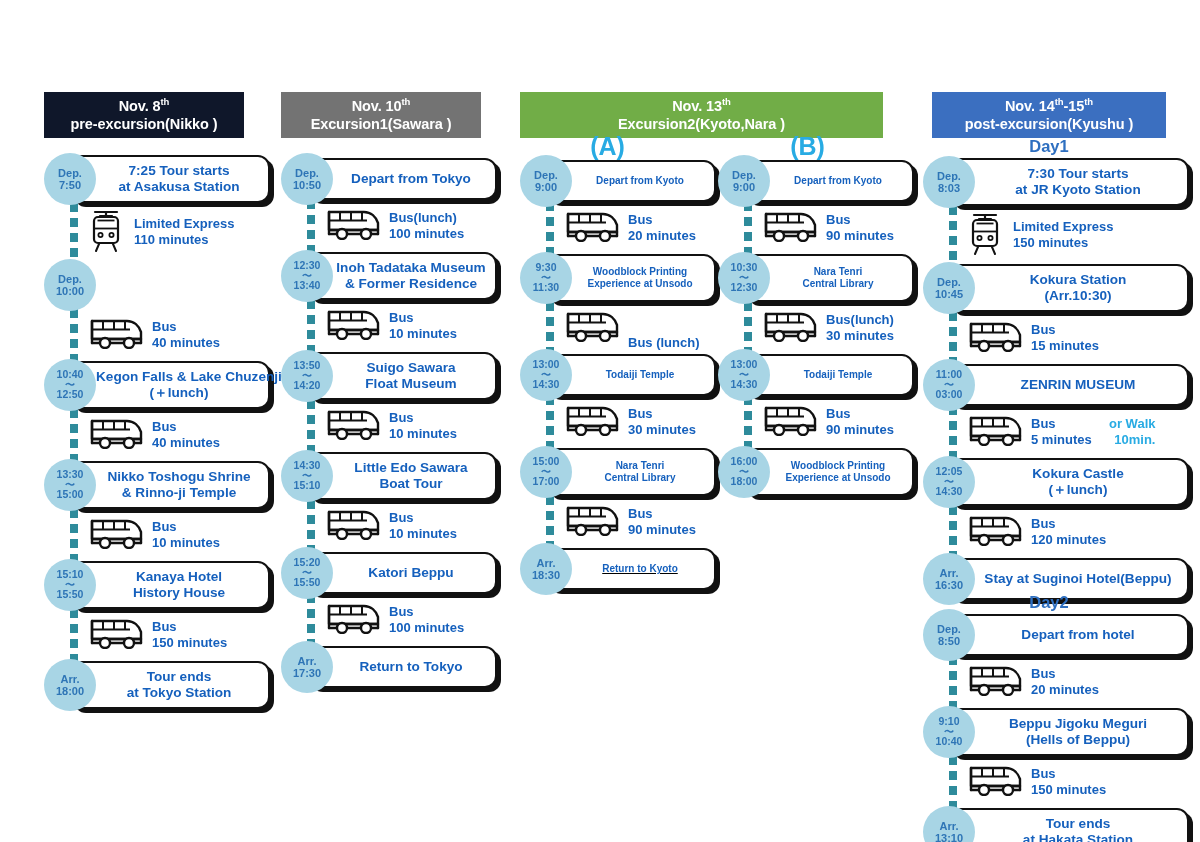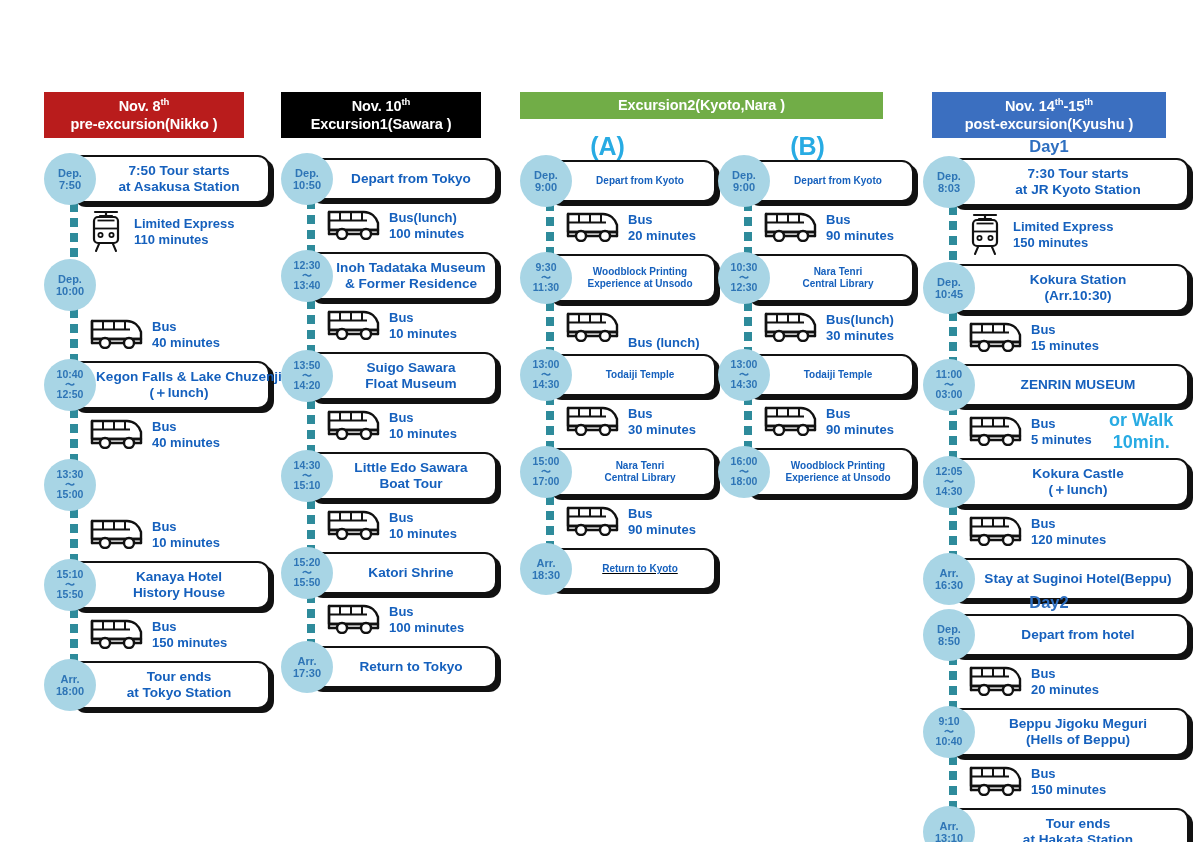--- a/index.html
+++ b/index.html
@@ -66,39 +66,39 @@
     background-image:linear-gradient(#2E8B9B 0 9px,transparent 9px 15px);
     background-size:8px 15px;background-repeat:repeat-y;
   }
   .leg-icon{position:absolute;left:19px;top:50%;transform:translateY(-50%);}
   .leg-text{
     position:absolute;color:#1560BD;font-weight:bold;font-size:13px;
     line-height:1.22;top:50%;transform:translateY(-50%);white-space:nowrap;
   }
   .leg-text .ln{display:block;}
   .alt-text{
-    position:absolute;color:#28ABE3;font-weight:bold;font-size:18px;
+    position:absolute;color:#28ABE3;font-weight:bold;font-size:13px;
     line-height:1.22;top:50%;transform:translateY(-50%);
-    white-space:nowrap;text-align:center;
+    white-space:nowrap;text-align:right;
   }
   .alt-text .ln{display:block;}
 </style>
 </head>
 <body>
 
 <div class="canvas" id="canvas">
-    <div class="col-header" style="left:44px;top:92px;width:200px;background:#b91c1c;">
+    <div class="col-header" style="left:44px;top:92px;width:200px;background:#0f172a;">
       <span class="line1">Nov. 8<sup>th</sup></span>
       <span class="line2">pre-excursion(Nikko )</span>
     </div>
     <div style="position:absolute;left:44px;top:155px;">
       <div class="stop" style="left:0;top:0px;width:226px;height:48px;">
         <div class="stop-box" style="width:200px;height:48px;">
           <div class="stop-text sm2">
-            <span class="ln">7:50 Tour starts</span>
+            <span class="ln">7:25 Tour starts</span>
             <span class="ln">at Asakusa Station</span>
           </div>
         </div>
         <div class="time-bubble">
           <span>Dep.</span>
           <span>7:50</span>
         </div>
       </div>
       <div class="leg" style="left:26px;top:48px;width:220px;height:58px;">
         <div class="dashbar"></div>
@@ -165,20 +165,26 @@
               <path d="M3 26 H10 M22 26 H34 M46 26 H52" stroke="#111" stroke-width="2.4" stroke-linecap="round"></path>
               <circle cx="16" cy="26" r="5" fill="#fff" stroke="#111" stroke-width="2.4"></circle>
               <circle cx="40" cy="26" r="5" fill="#fff" stroke="#111" stroke-width="2.4"></circle>
             </svg></span></div>
         <div class="leg-text" style="left:82px;">
           <span class="ln">Bus</span>
           <span class="ln">40 minutes</span>
         </div>
       </div>
       <div class="stop" style="left:0;top:306px;width:226px;height:48px;">
+        <div class="stop-box" style="width:200px;height:48px;">
+          <div class="stop-text sm2">
+            <span class="ln">Nikko Toshogu Shrine</span>
+            <span class="ln">&amp; Rinno-ji Temple</span>
+          </div>
+        </div>
         <div class="time-bubble range">
           <span>13:30</span>
           <span class="tilde">〜</span>
           <span>15:00</span>
         </div>
       </div>
       <div class="leg" style="left:26px;top:354px;width:220px;height:52px;">
         <div class="dashbar"></div>
         <div class="leg-icon"><span class="icon-wrap"><svg width="56" height="32" viewBox="0 0 56 32">
               <path d="M3 4 H38 C45 4 50 9 52 15 L52 22 H3 Z" fill="#fff" stroke="#111" stroke-width="2.4" stroke-linejoin="round"></path>
@@ -231,21 +237,21 @@
             <span class="ln">Tour ends</span>
             <span class="ln">at Tokyo Station</span>
           </div>
         </div>
         <div class="time-bubble">
           <span>Arr.</span>
           <span>18:00</span>
         </div>
       </div>
     </div>
-    <div class="col-header" style="left:281px;top:92px;width:200px;background:#000000;">
+    <div class="col-header" style="left:281px;top:92px;width:200px;background:#737373;">
       <span class="line1">Nov. 10<sup>th</sup></span>
       <span class="line2">Excursion1(Sawara )</span>
     </div>
     <div style="position:absolute;left:281px;top:158px;">
       <div class="stop" style="left:0;top:0px;width:216px;height:42px;">
         <div class="stop-box" style="width:190px;height:42px;">
           <div class="stop-text sm2">
             <span class="ln">Depart from Tokyo</span>
           </div>
         </div>
@@ -357,21 +363,21 @@
               <circle cx="40" cy="26" r="5" fill="#fff" stroke="#111" stroke-width="2.4"></circle>
             </svg></span></div>
         <div class="leg-text" style="left:82px;">
           <span class="ln">Bus</span>
           <span class="ln">10 minutes</span>
         </div>
       </div>
       <div class="stop" style="left:0;top:394px;width:216px;height:42px;">
         <div class="stop-box" style="width:190px;height:42px;">
           <div class="stop-text sm2">
-            <span class="ln">Katori Shrine</span>
+            <span class="ln">Katori Beppu</span>
           </div>
         </div>
         <div class="time-bubble range">
           <span>15:20</span>
           <span class="tilde">〜</span>
           <span>15:50</span>
         </div>
       </div>
       <div class="leg" style="left:26px;top:436px;width:220px;height:52px;">
         <div class="dashbar"></div>
@@ -396,20 +402,21 @@
             <span class="ln">Return to Tokyo</span>
           </div>
         </div>
         <div class="time-bubble">
           <span>Arr.</span>
           <span>17:30</span>
         </div>
       </div>
     </div>
     <div class="col-header" style="left:520px;top:92px;width:363px;background:#71AD47;">
+      <span class="line1">Nov. 13<sup>th</sup></span>
       <span class="line2">Excursion2(Kyoto,Nara )</span>
     </div>
     <div class="variant-label" style="left:520px;top:134px;width:175px;">(A)</div>
     <div class="variant-label" style="left:720px;top:134px;width:175px;">(B)</div>
     <div style="position:absolute;left:520px;top:160px;">
       <div class="stop" style="left:0;top:0px;width:196px;height:42px;">
         <div class="stop-box" style="width:170px;height:42px;">
           <div class="stop-text small">
             <span class="ln">Depart from Kyoto</span>
           </div>

